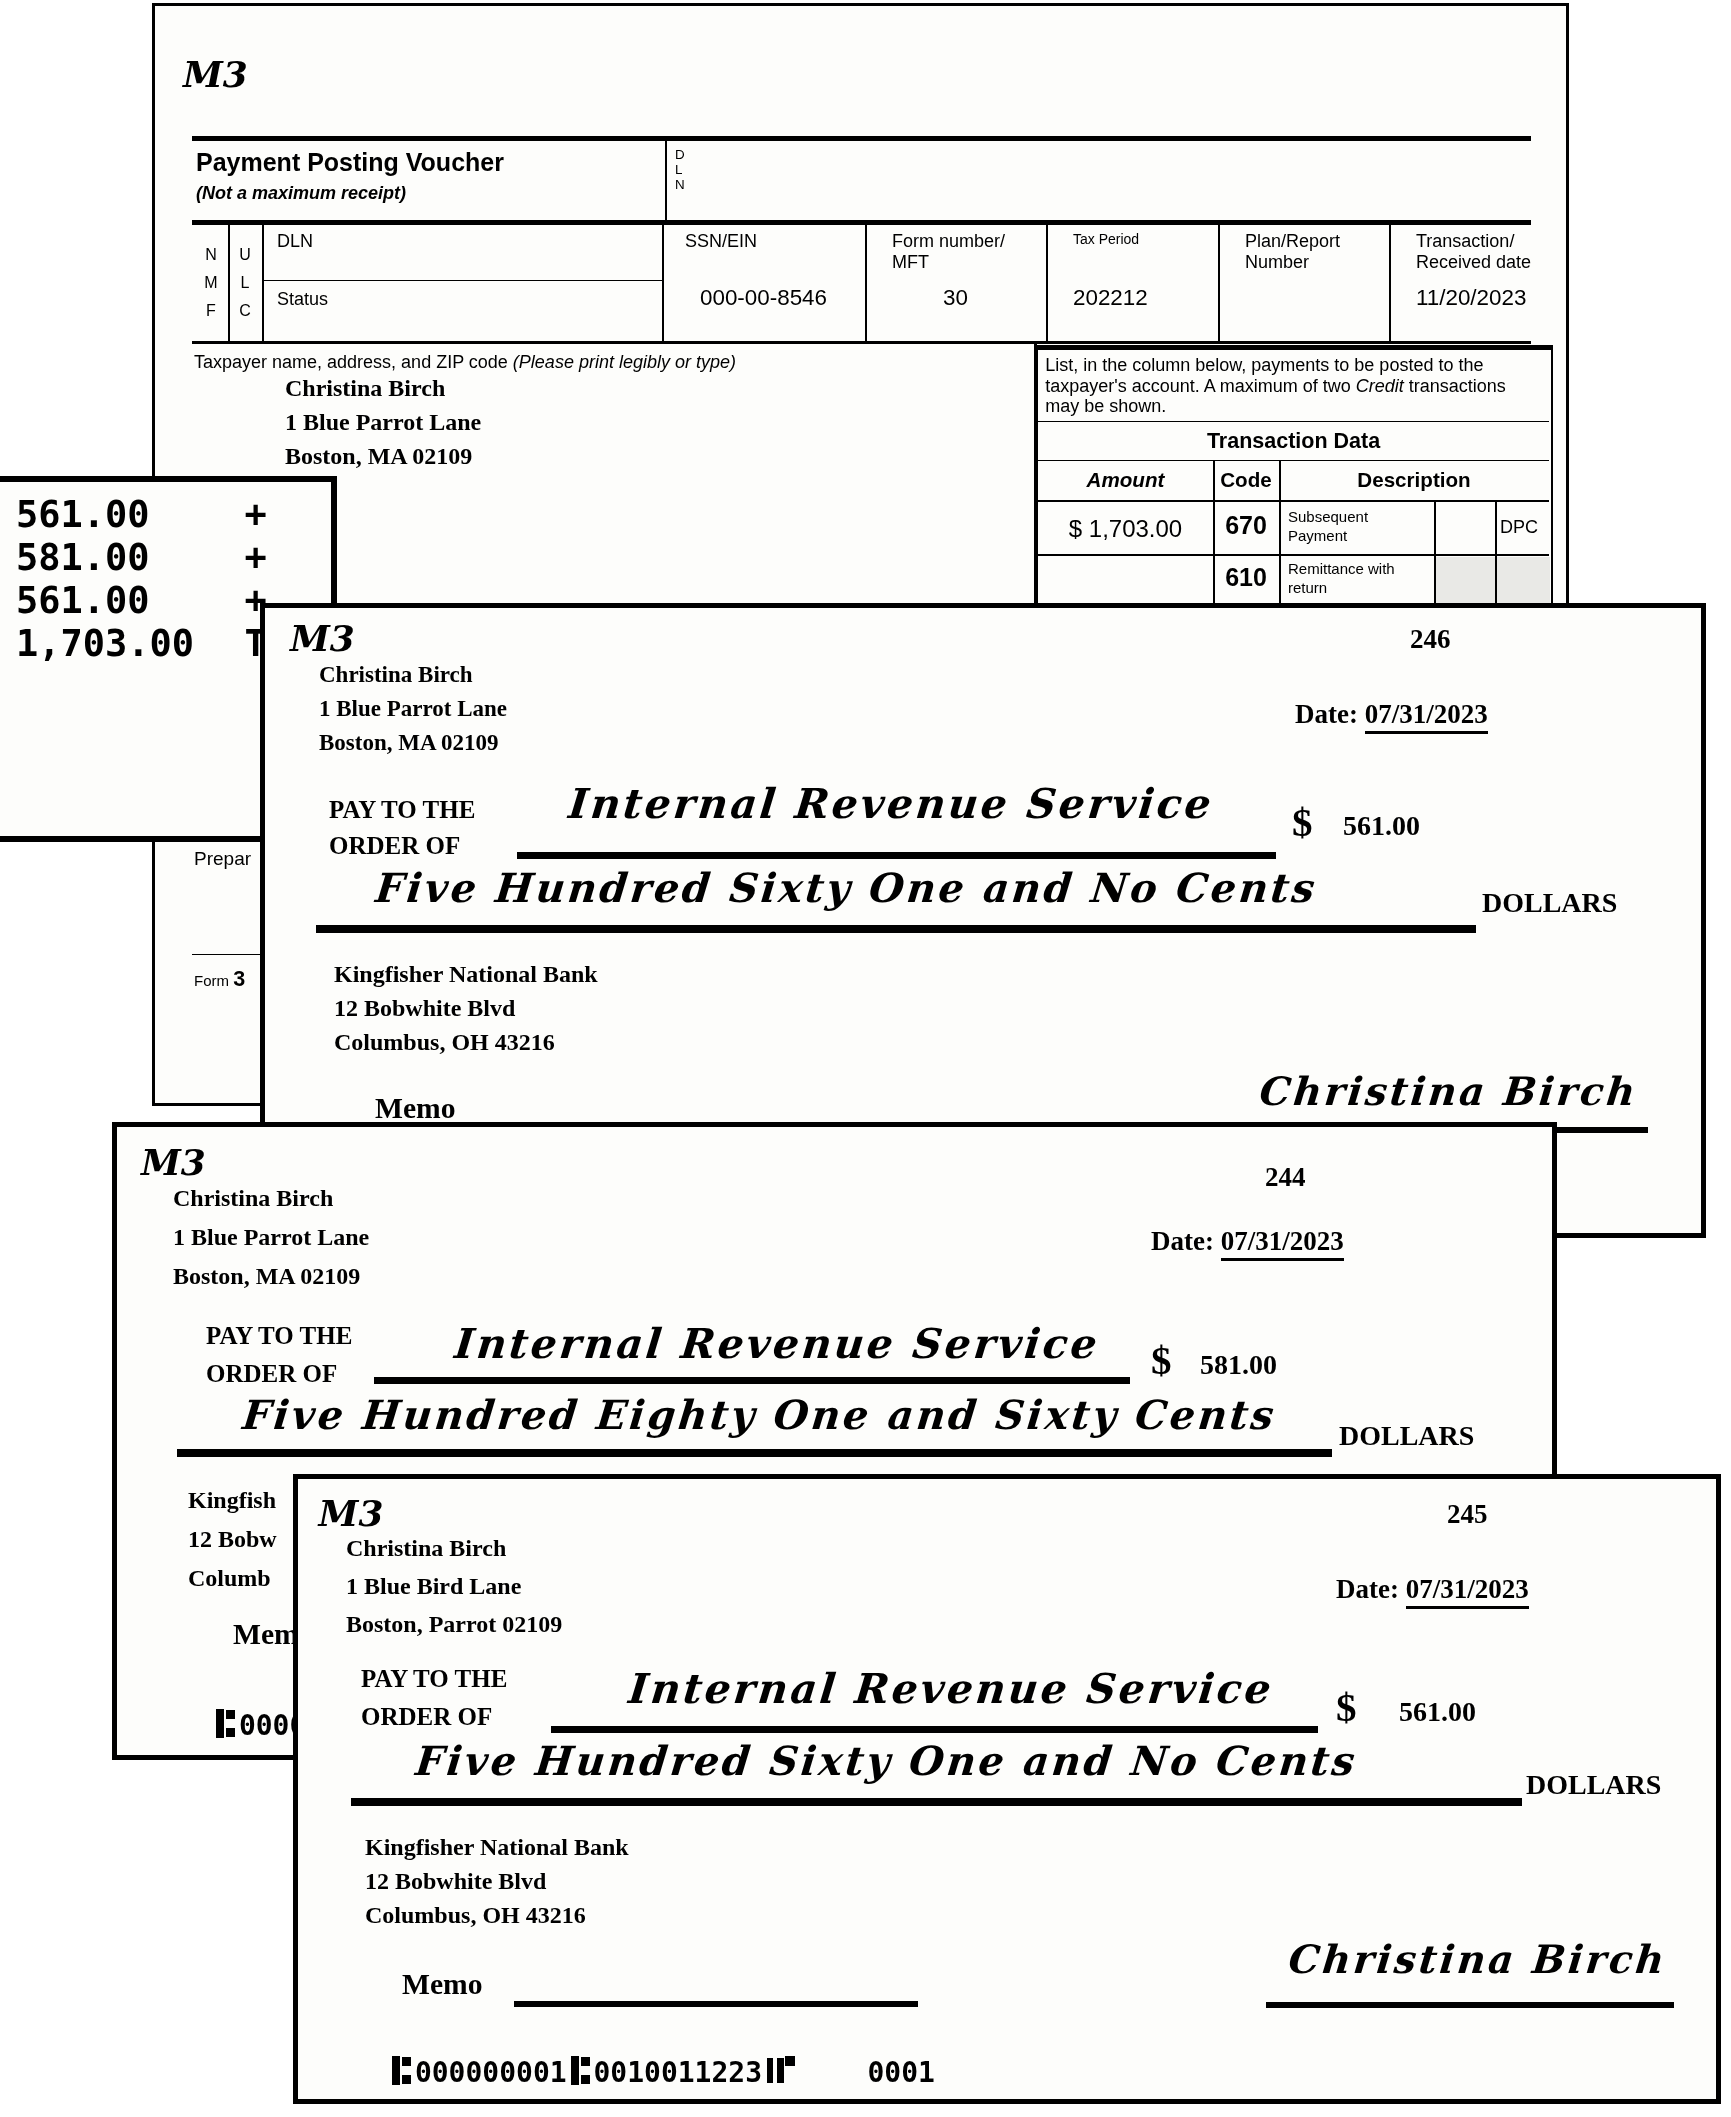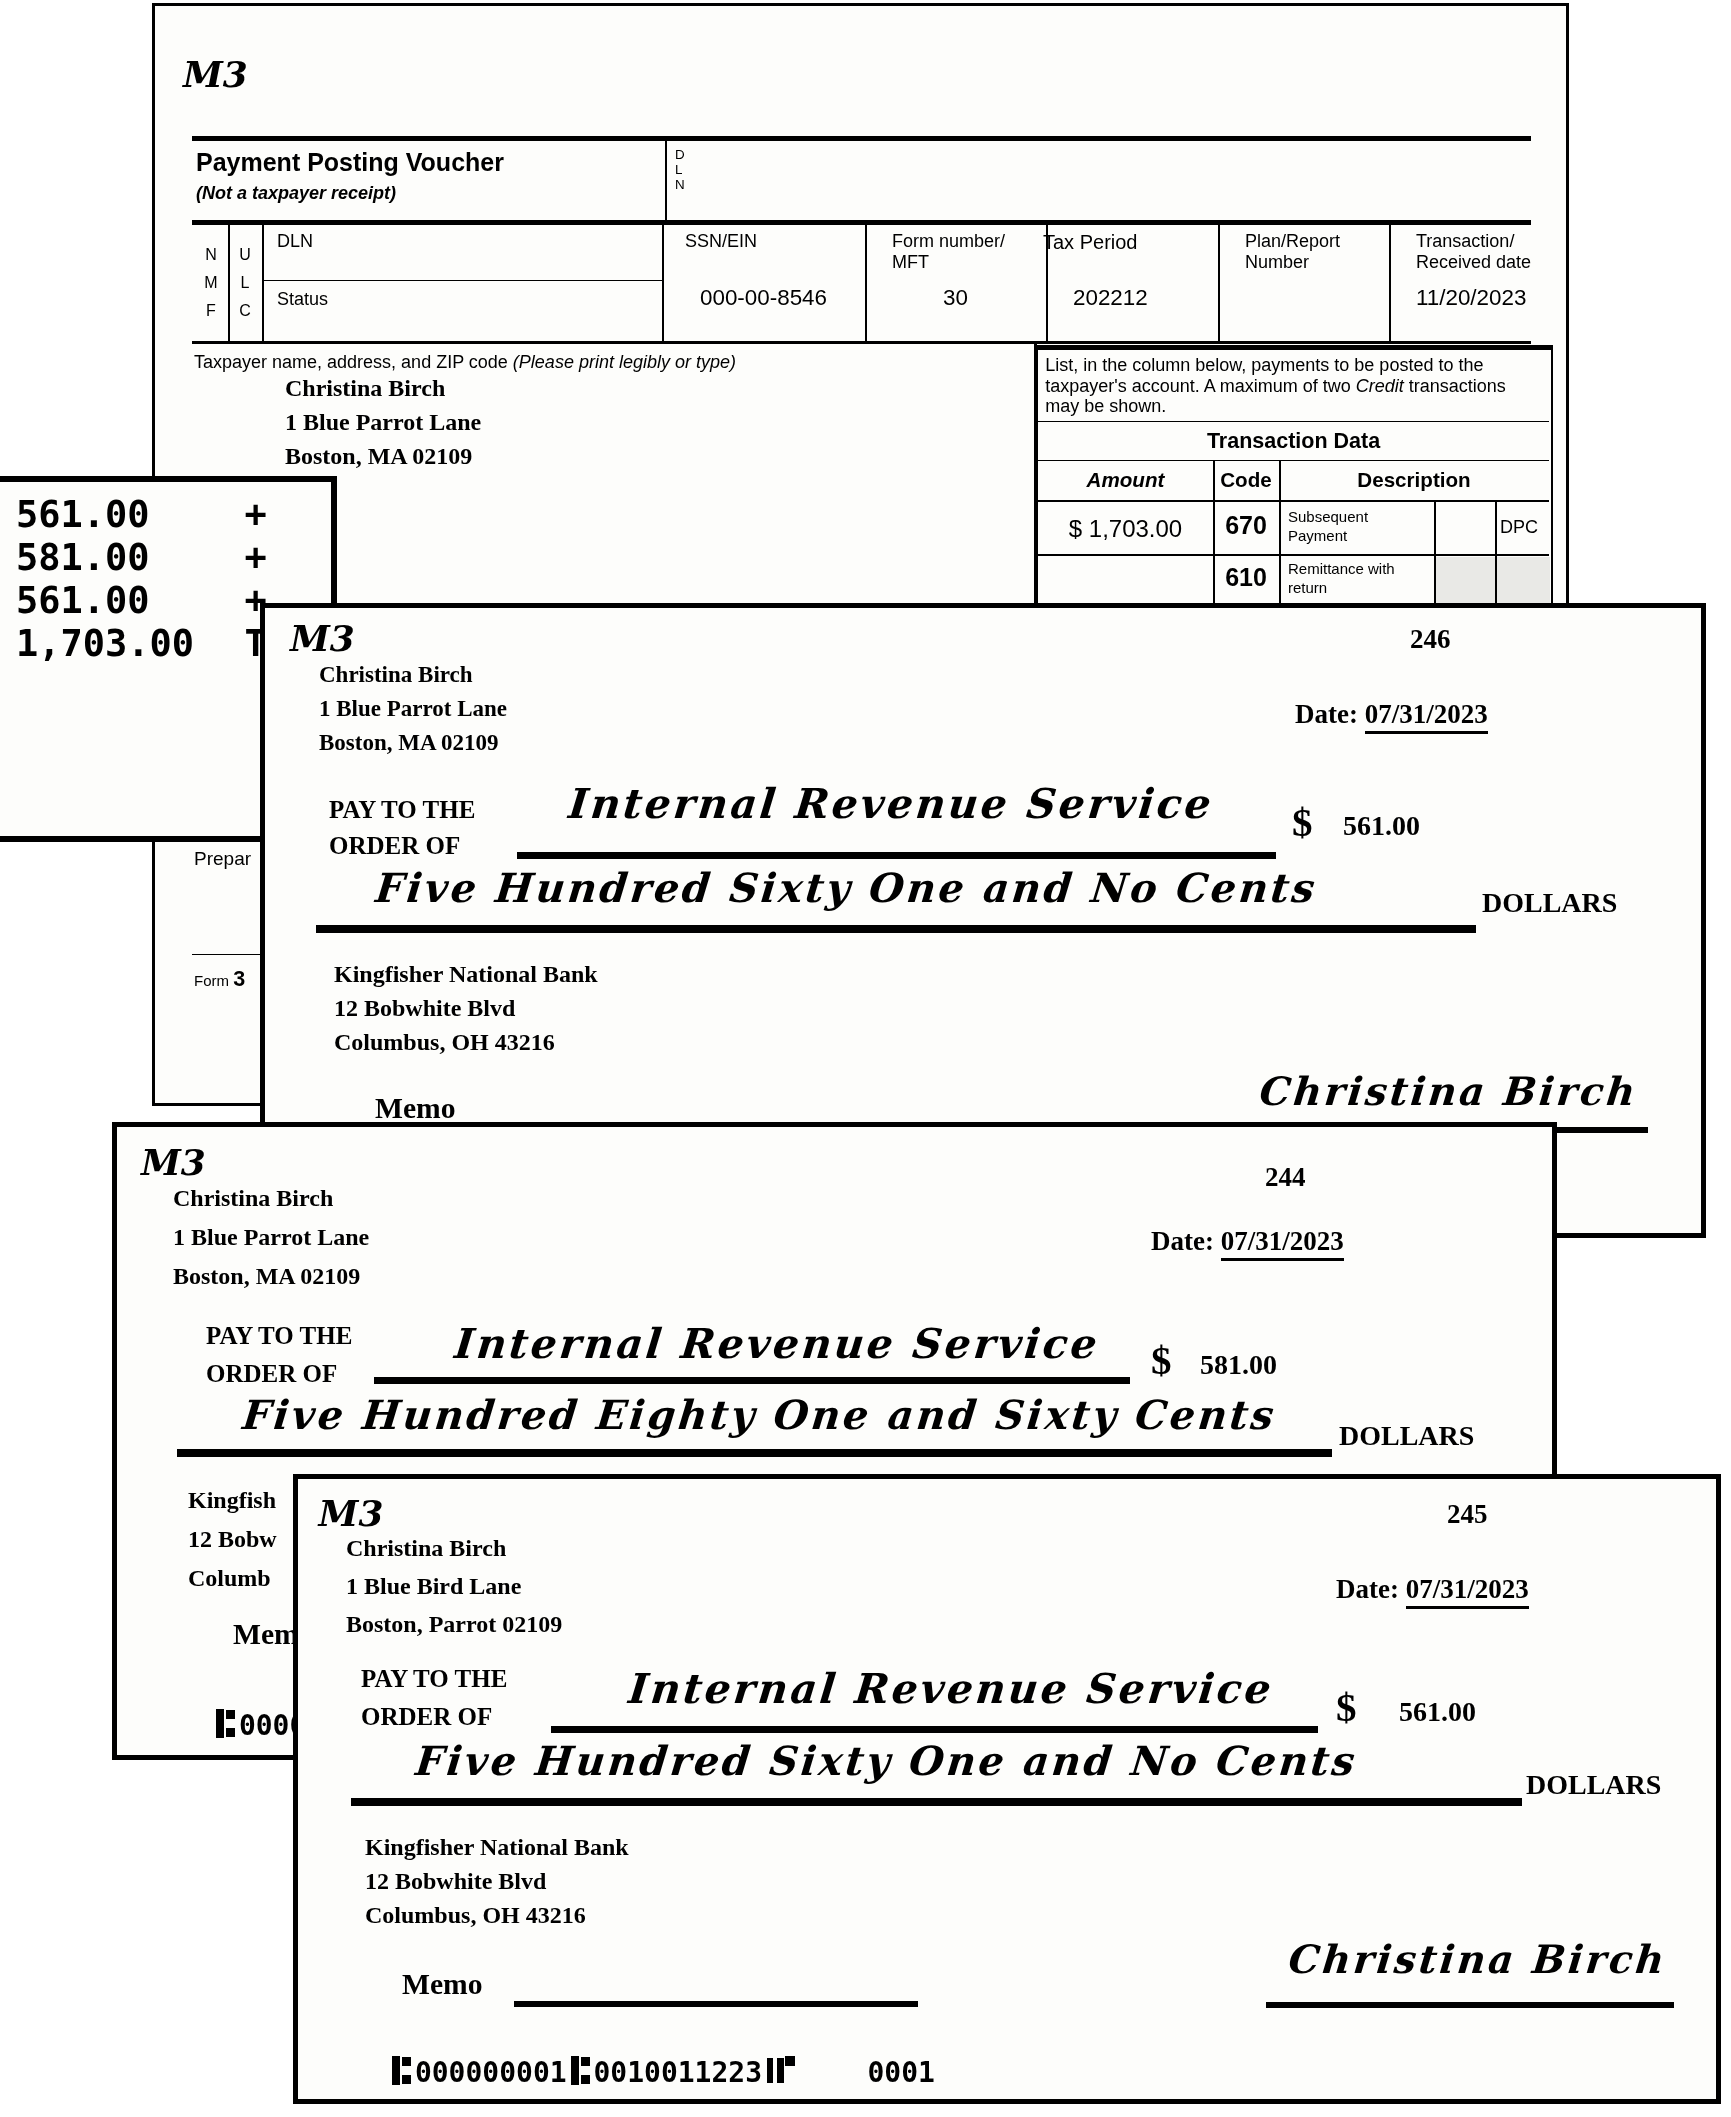--- a/index.html
+++ b/index.html
@@ -33,21 +33,21 @@
 </head>
 <body>
 
 <div id="page">
 
   <div class="doc" style="left:152px;top:2.7px;width:1417px;height:1103px;border-width:3.6px;">
     <div class="abs hand" style="left:28px;top:47px;font-size:36px;">M3</div>
 
     <div class="ln" style="left:37px;top:130px;width:1339px;height:5.4px;"></div>
     <div class="abs sans" style="left:41px;top:142px;font-size:25px;font-weight:bold;">Payment Posting Voucher</div>
-    <div class="abs sans" style="left:41px;top:177px;font-size:18px;font-weight:bold;font-style:italic;">(Not a taxpayer receipt)</div>
+    <div class="abs sans" style="left:41px;top:177px;font-size:18px;font-weight:bold;font-style:italic;">(Not a maximum receipt)</div>
     <div class="ln" style="left:510px;top:133px;width:1.8px;height:84px;"></div>
     <div class="abs sans stack" style="left:520px;top:141px;font-size:13.4px;line-height:15px;">
       <span>D</span>
         <span>L</span>
         <span>N</span>
     </div>
     <div class="ln" style="left:37px;top:214px;width:1339px;height:5.4px;"></div>
 
     <div class="ln" style="left:73px;top:219px;width:1.8px;height:118px;"></div>
     <div class="ln" style="left:107px;top:219px;width:1.8px;height:118px;"></div>
@@ -74,21 +74,21 @@
     <div class="abs sans" style="left:122px;top:283px;font-size:18px;">Status</div>
 
     <div class="abs sans" style="left:530px;top:225px;font-size:18px;">SSN/EIN</div>
     <div class="abs sans ctr" style="left:507px;top:279px;width:203px;font-size:22.4px;">000-00-8546</div>
 
     <div class="abs sans" style="left:737px;top:225px;font-size:18px;line-height:21.5px;">
       <span class="stack"><span>Form number/</span><span>MFT</span></span>
     </div>
     <div class="abs sans ctr" style="left:710px;top:279px;width:181px;font-size:22.4px;">30</div>
 
-    <div class="abs sans" style="left:888px;top:225px;font-size:20px;text-align:center;">Tax Period</div>
+    <div class="abs sans" style="left:918px;top:225px;font-size:14px;text-align:center;">Tax Period</div>
     <div class="abs sans" style="left:918px;top:279px;font-size:22.4px;">202212</div>
 
     <div class="abs sans" style="left:1090px;top:225px;font-size:18px;line-height:21.5px;">
       <span class="stack"><span>Plan/Report</span><span>Number</span></span>
     </div>
 
     <div class="abs sans" style="left:1261px;top:225px;font-size:18px;line-height:21.5px;">
       <span class="stack"><span>Transaction/</span><span>Received date</span></span>
     </div>
     <div class="abs sans" style="left:1261px;top:279px;font-size:22.4px;">11/20/2023</div>

